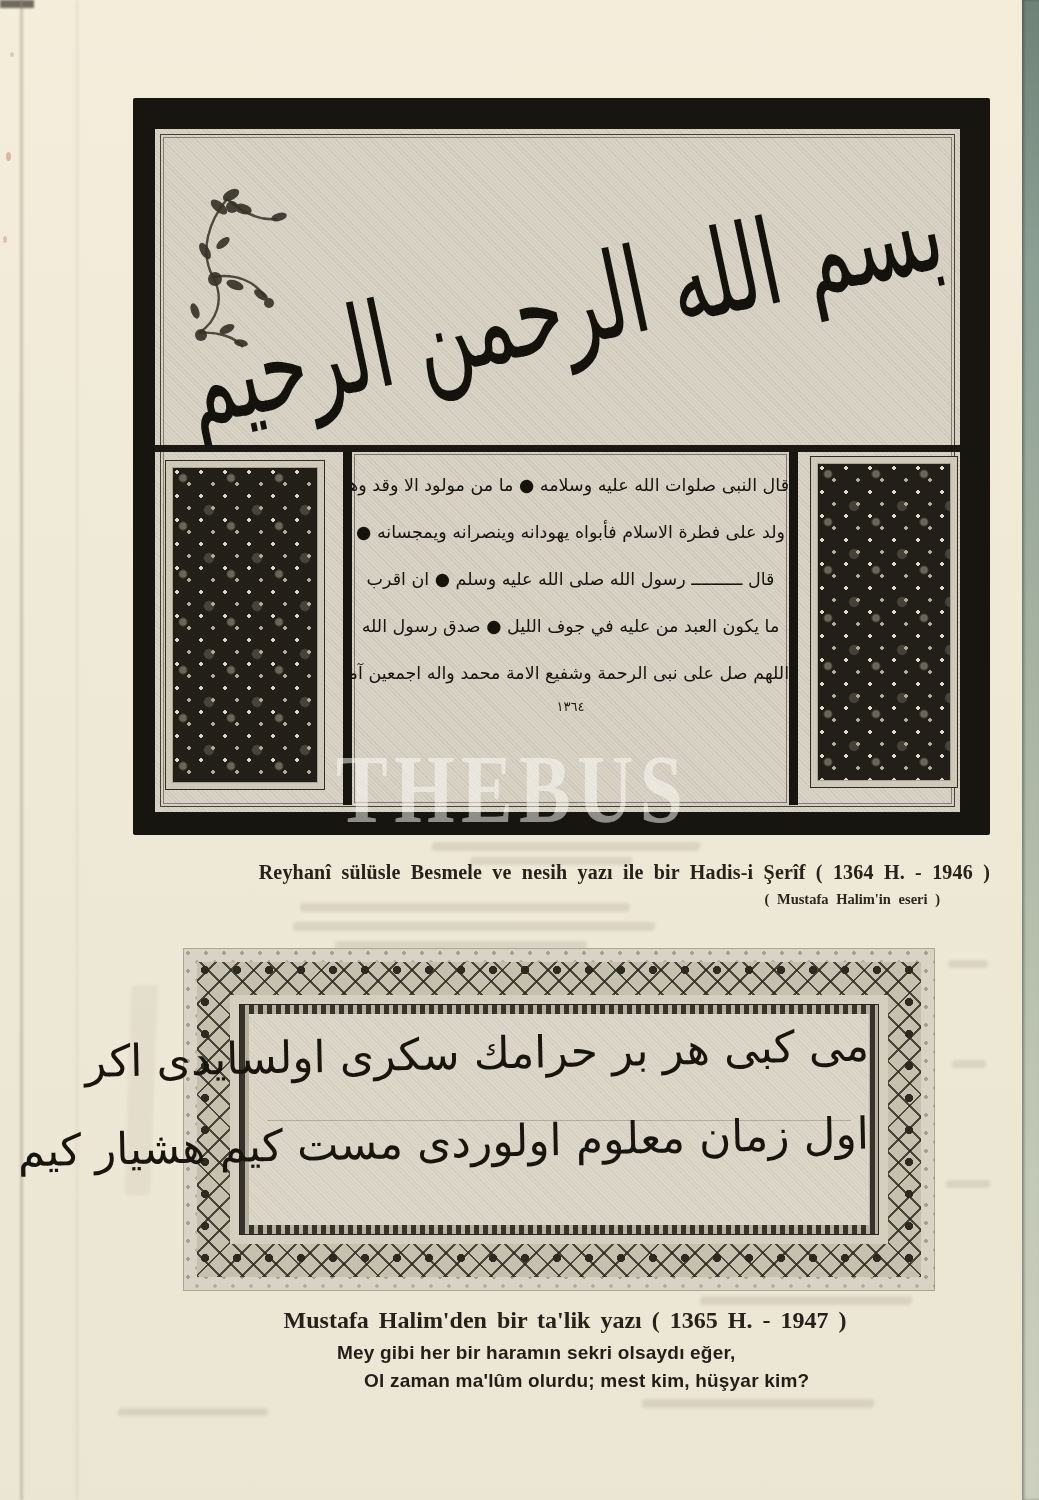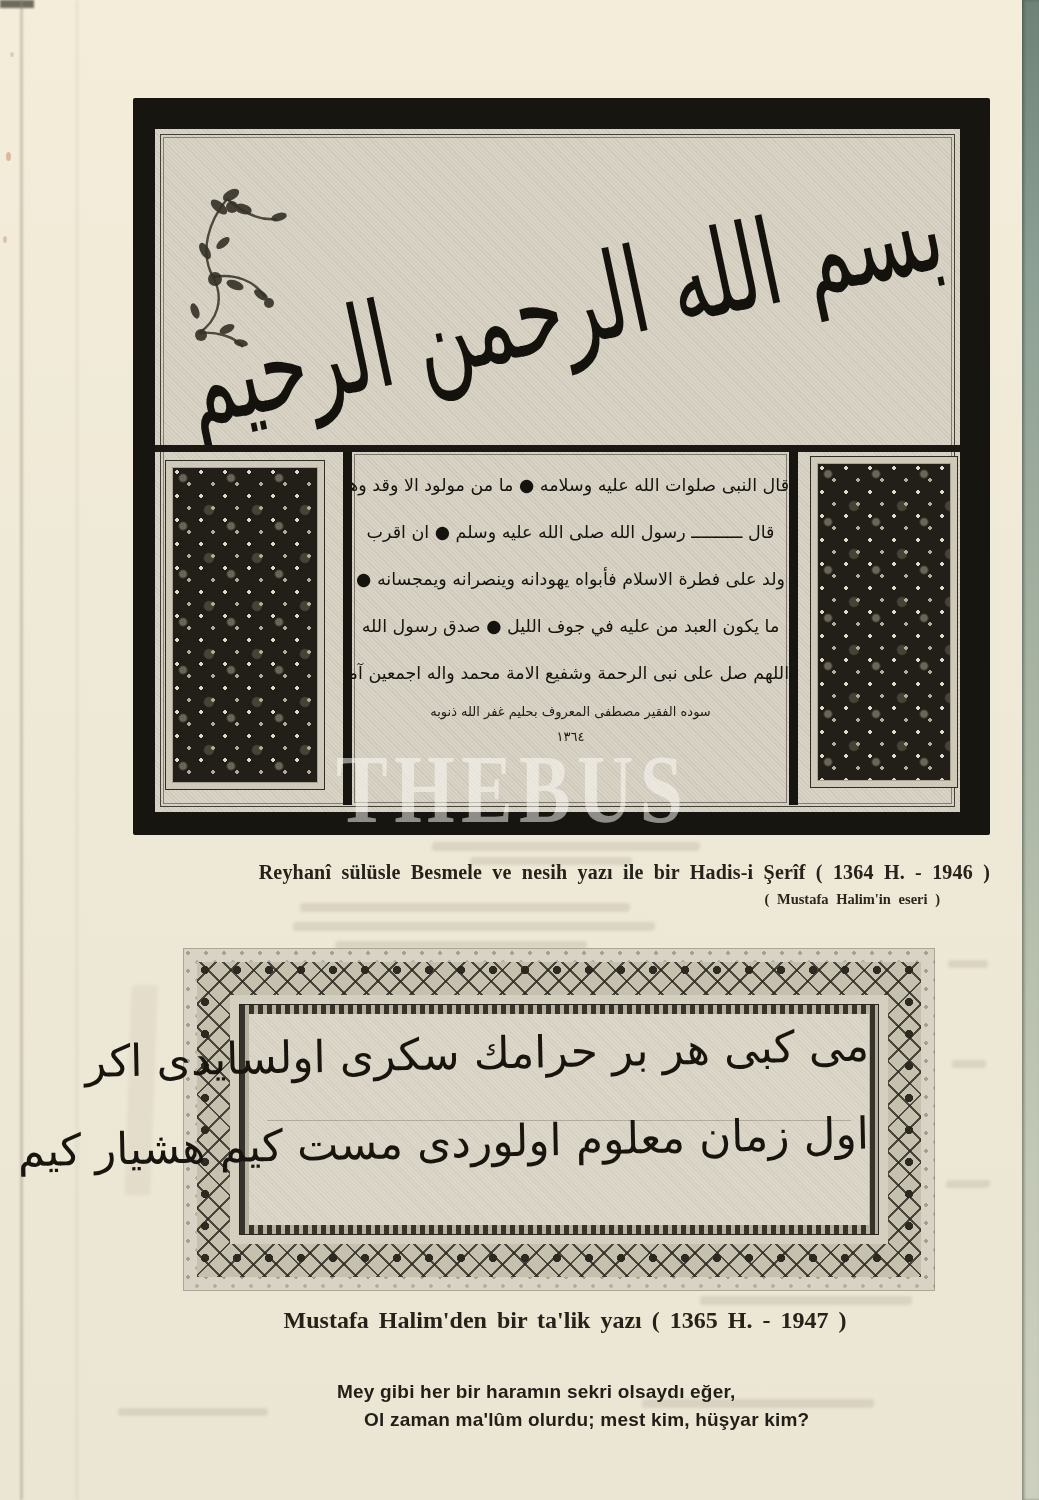--- a/index.html
+++ b/index.html
@@ -108,21 +108,21 @@
     font-family:"DejaVu Sans",sans-serif;font-size:44px;color:#18150e;white-space:nowrap;
     transform:rotate(-1.2deg);}
   .talik-1{top:12px;}
   .talik-2{top:100px;}
 
   
   .caption3{position:absolute;left:150px;top:1307px;width:830px;text-align:center;
     font-family:"Liberation Serif",serif;font-weight:700;font-size:24px;color:#26221a;
     word-spacing:4px;}
   .verse{position:absolute;font-family:"Liberation Sans",sans-serif;font-weight:700;
-    font-size:19px;color:#211e18;letter-spacing:.2px;margin-top:39px;}
+    font-size:19px;color:#211e18;letter-spacing:.2px;}
   .verse1{left:337px;top:1342px;}
   .verse2{left:364px;top:1370px;}
 
   
   .watermark{position:absolute;left:336px;top:741px;z-index:6;
     font-family:"Liberation Serif",serif;font-weight:700;font-size:97px;line-height:1;
     color:rgba(253,252,247,.52);letter-spacing:8px;transform:scaleX(.8);
     transform-origin:left top;pointer-events:none;}
 </style>
 </head>
@@ -188,25 +188,24 @@
 
       <div class="tp-divider"></div>
 
       <div class="tp-mid">
         <div class="orn orn-left">
           <div class="orn-inner"></div>
         </div>
 
         <div class="nesih-col">
           <div class="nesih-line">قال النبى صلوات الله عليه وسلامه ● ما من مولود الا وقد وهو</div>
+          <div class="nesih-line">ولد على فطرة الاسلام فأبواه يهودانه وينصرانه ويمجسانه ●</div>
           <div class="nesih-line">قال ــــــــــ رسول الله صلى الله عليه وسلم ● ان اقرب</div>
-          <div class="nesih-line">ولد على فطرة الاسلام فأبواه يهودانه وينصرانه ويمجسانه ●</div>
           <div class="nesih-line">ما يكون العبد من عليه في جوف الليل ● صدق رسول الله</div>
           <div class="nesih-line">اللهم صل على نبى الرحمة وشفيع الامة محمد واله اجمعين آمين ◆</div>
-          <div class="nesih-sig">سوده الفقير مصطفى المعروف بحليم غفر الله ذنوبه</div>
           <div class="nesih-date">١٣٦٤</div>
         </div>
 
         <div class="orn orn-right">
           <div class="orn-inner"></div>
         </div>
       </div>
     </div>
   </div>
 

